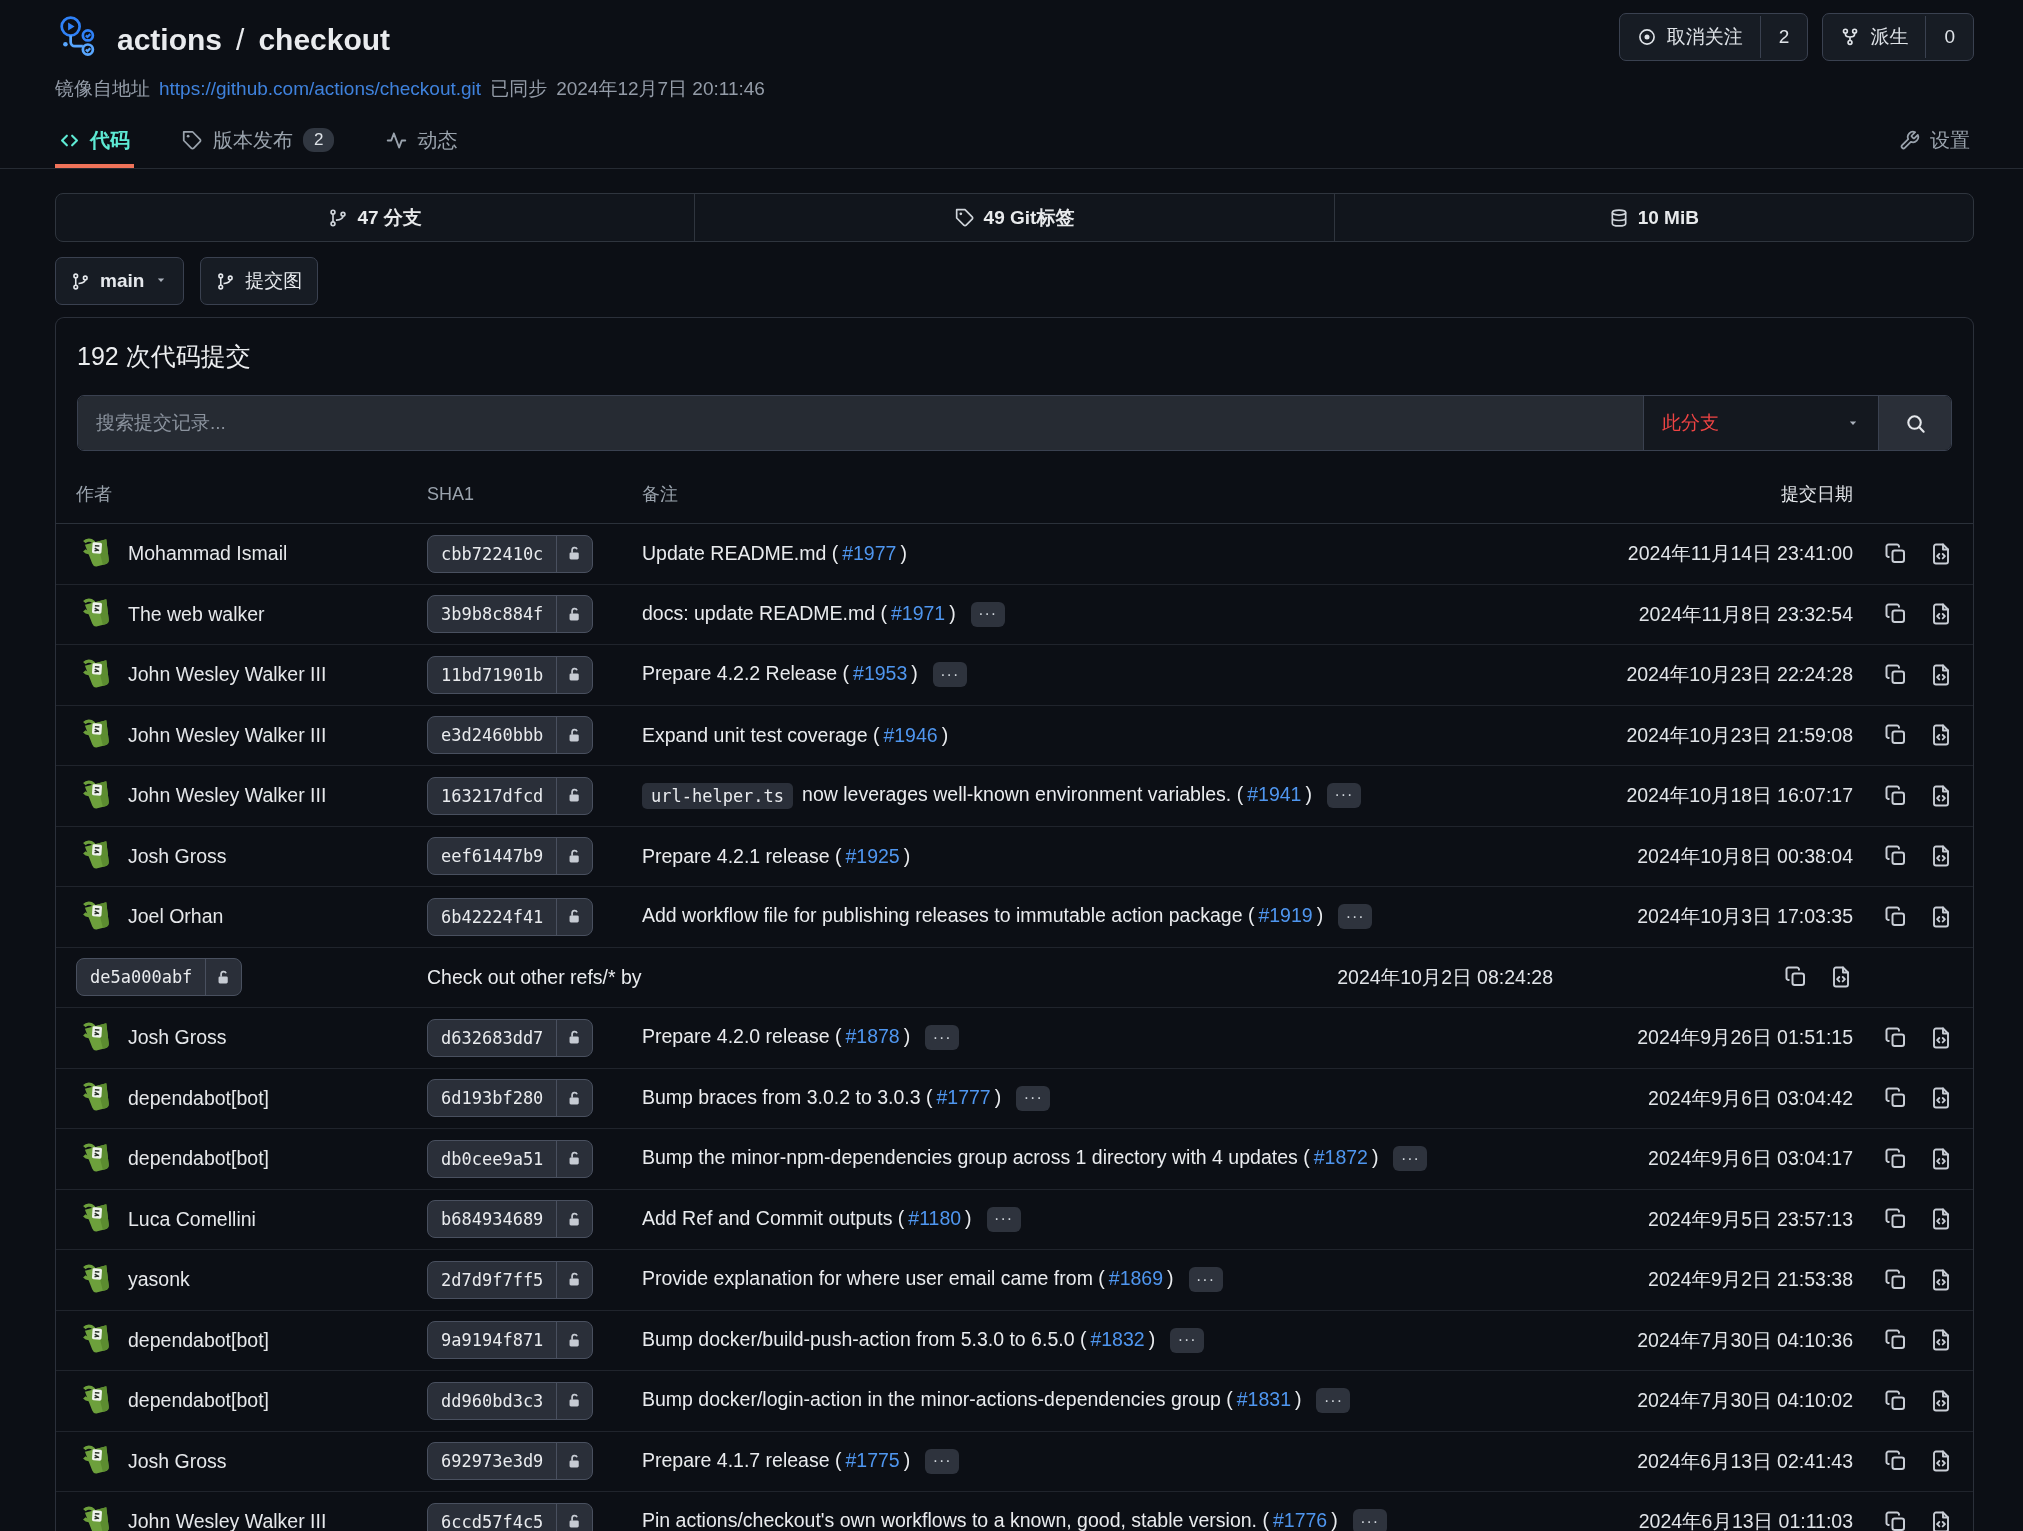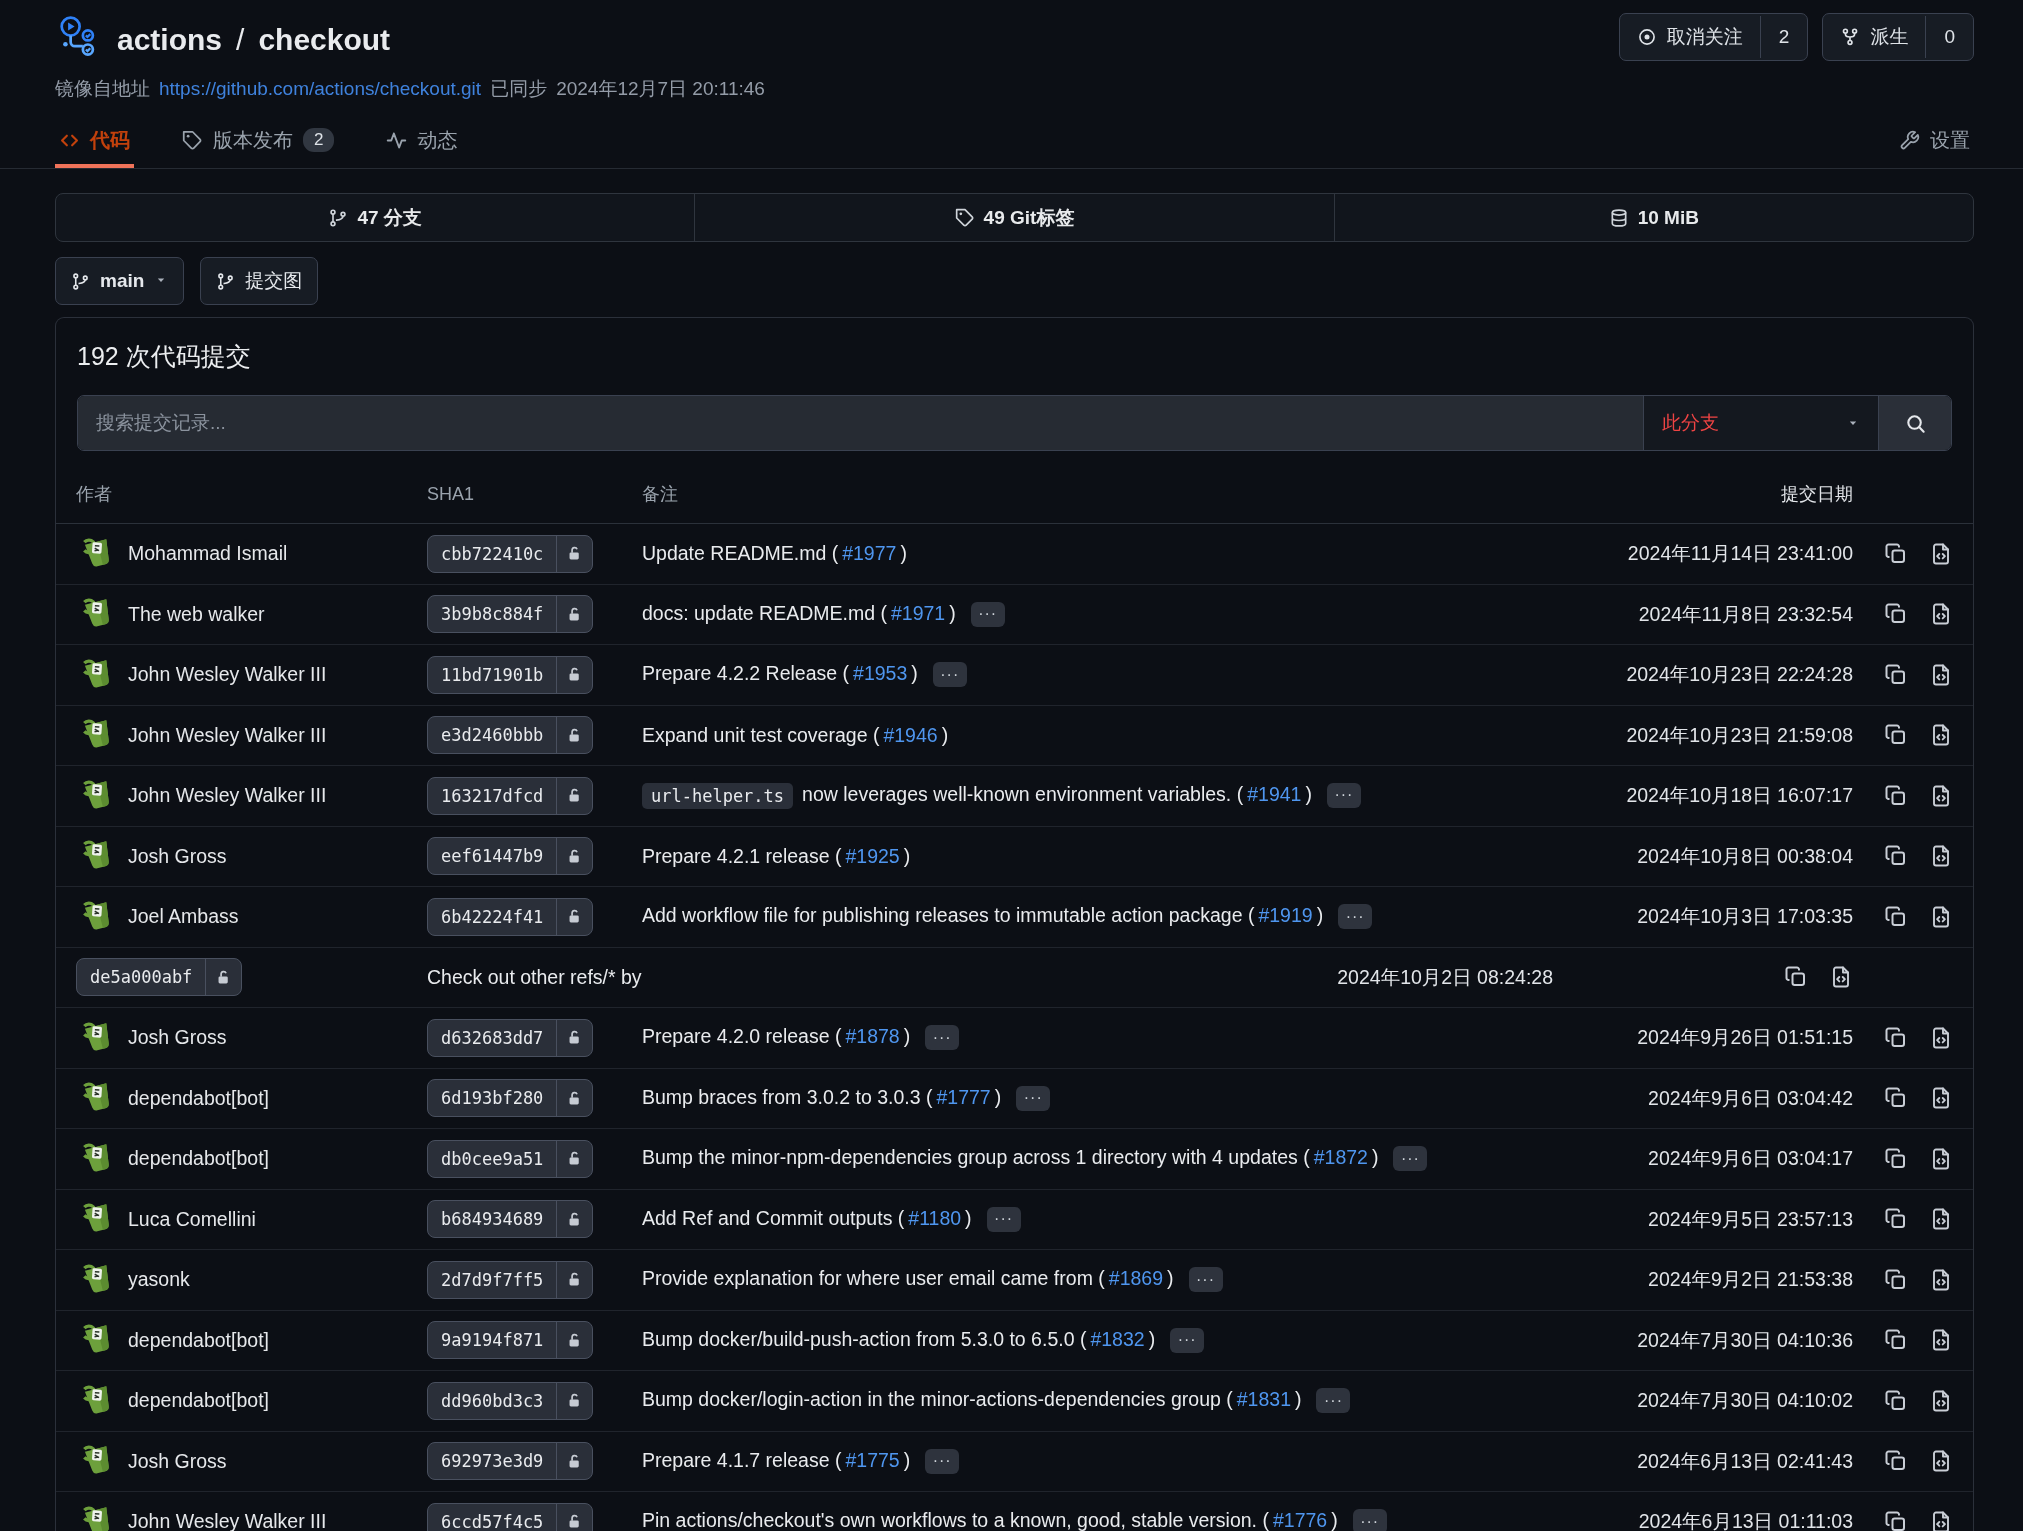--- a/index.html
+++ b/index.html
@@ -25,21 +25,21 @@
   .hbtn svg{width:20px;height:20px;}
 
   
   .mirror-row{margin-top:12px;font-size:19px;color:#949ca8;display:flex;gap:9px;align-items:center;}
   .mirror-row a{color:#3f82dd;text-decoration:none;}
 
   
   .tabbar{margin-top:10px;border-bottom:1px solid #262b33;margin-left:-55px;margin-right:-49px;padding:0 49px 0 55px;display:flex;align-items:stretch;height:56px;}
   .tab{display:flex;align-items:center;gap:10px;font-size:20px;color:#9aa3ad;padding:0 4px;margin-right:44px;cursor:pointer;border-bottom:4px solid transparent;border-top:4px solid transparent;}
   .tab svg{width:21px;height:21px;}
-  .tab.active{color:#c2410c;font-weight:700;border-bottom-color:#f0735a;}
+  .tab.active{color:#5eead4;font-weight:700;border-bottom-color:#f0735a;}
   .tab .badge{background:#313741;border-radius:11px;padding:2px 11px;font-size:17px;color:#dfe3e8;font-weight:400;}
   .tab.right{margin-left:auto;margin-right:0;}
 
   
   .stats{margin-top:24px;height:47px;display:flex;border:1px solid #2f353e;border-radius:8px;overflow:hidden;background:#11151c;}
   .seg{flex:1;display:flex;align-items:center;justify-content:center;gap:9px;font-size:19px;font-weight:600;color:#e8eaec;cursor:pointer;}
   .seg + .seg{border-left:1px solid #2f353e;}
   .seg.active{background:#272c36;}
   .seg svg{width:20px;height:20px;color:#cfd4da;}
 
@@ -552,21 +552,21 @@
         <g transform="rotate(-14 19 19)">
           <path d="M9.5 13 a6.2 6.2 0 1 0 2 -8" fill="none" stroke="#6da03c" stroke-width="3.4"></path>
           <path d="M11.5 7.5 L33.5 7.5 L31 27.5 a4.4 4.4 0 0 1 -4.4 3.9 h-8.2 a4.4 4.4 0 0 1 -4.4 -3.9 Z" fill="#6da03c"></path>
           <path d="M24 7.5 L33.5 7.5 L31 27.5 a4.4 4.4 0 0 1 -4.4 3.9 h-2.6 Z" fill="#5c8c30"></path>
           <g transform="rotate(18 22 14)">
             <rect x="17.5" y="8" width="9.5" height="11" rx="1.6" fill="#eef2ec"></rect>
             <path d="M20 11.5 l4.5 0 M20 14 l4.5 2 M20 16.5 l3.5 -1" stroke="#2a3328" stroke-width="1.5" fill="none"></path>
           </g>
         </g>
       </svg>
-      <span>Joel Ambass</span>
+      <span>Joel Orhan</span>
     </div>
     <div>
       <span class="sha-chip">
         <span class="sha mono">6b42224f41</span>
         <span class="lock">
           <svg viewBox="0 0 24 24">
                   <use href="#i-lock"></use>
                 </svg>
         </span>
       </span>

